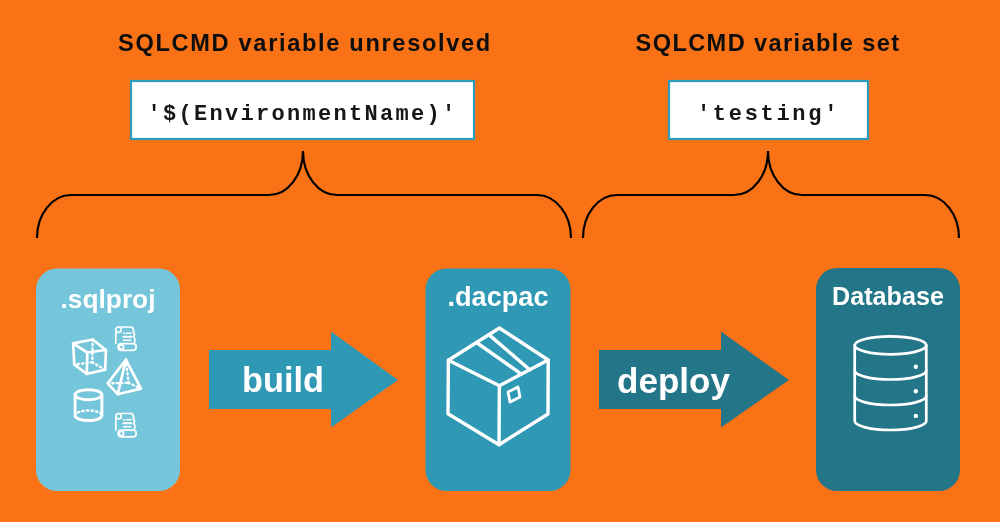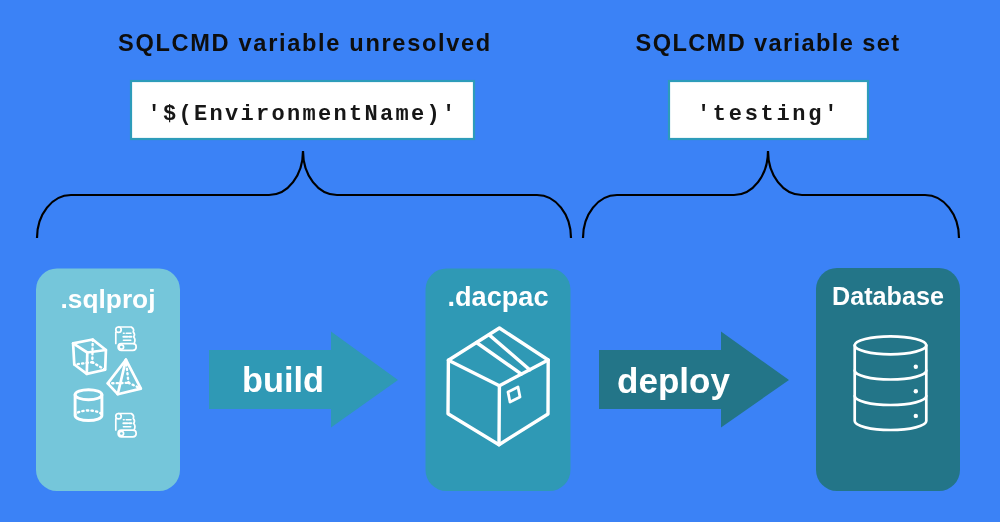--- a/index.html
+++ b/index.html
@@ -1,16 +1,16 @@
 <!DOCTYPE html>
 <html><head>
 <meta charset="utf-8">
 <style>
   html,body{margin:0;padding:0;background:#ffffff;}
-  #stage{position:relative;width:1000px;height:522px;background:#3b82f6;overflow:hidden;}
+  #stage{position:relative;width:1000px;height:522px;background:#f97316;overflow:hidden;}
   svg{display:block;}
   text{font-family:"Liberation Sans",sans-serif;}
 </style>
 </head>
 <body>
 <div id="stage">
 <svg width="1000" height="522" viewBox="0 0 1000 522">
 
   <text x="305" y="51" font-size="23.6" font-weight="bold" letter-spacing="1.67" fill="#0e0e0e" text-anchor="middle">SQLCMD variable unresolved</text>
   <text x="768" y="51" font-size="23.6" font-weight="bold" letter-spacing="1.38" fill="#0e0e0e" text-anchor="middle">SQLCMD variable set</text>

